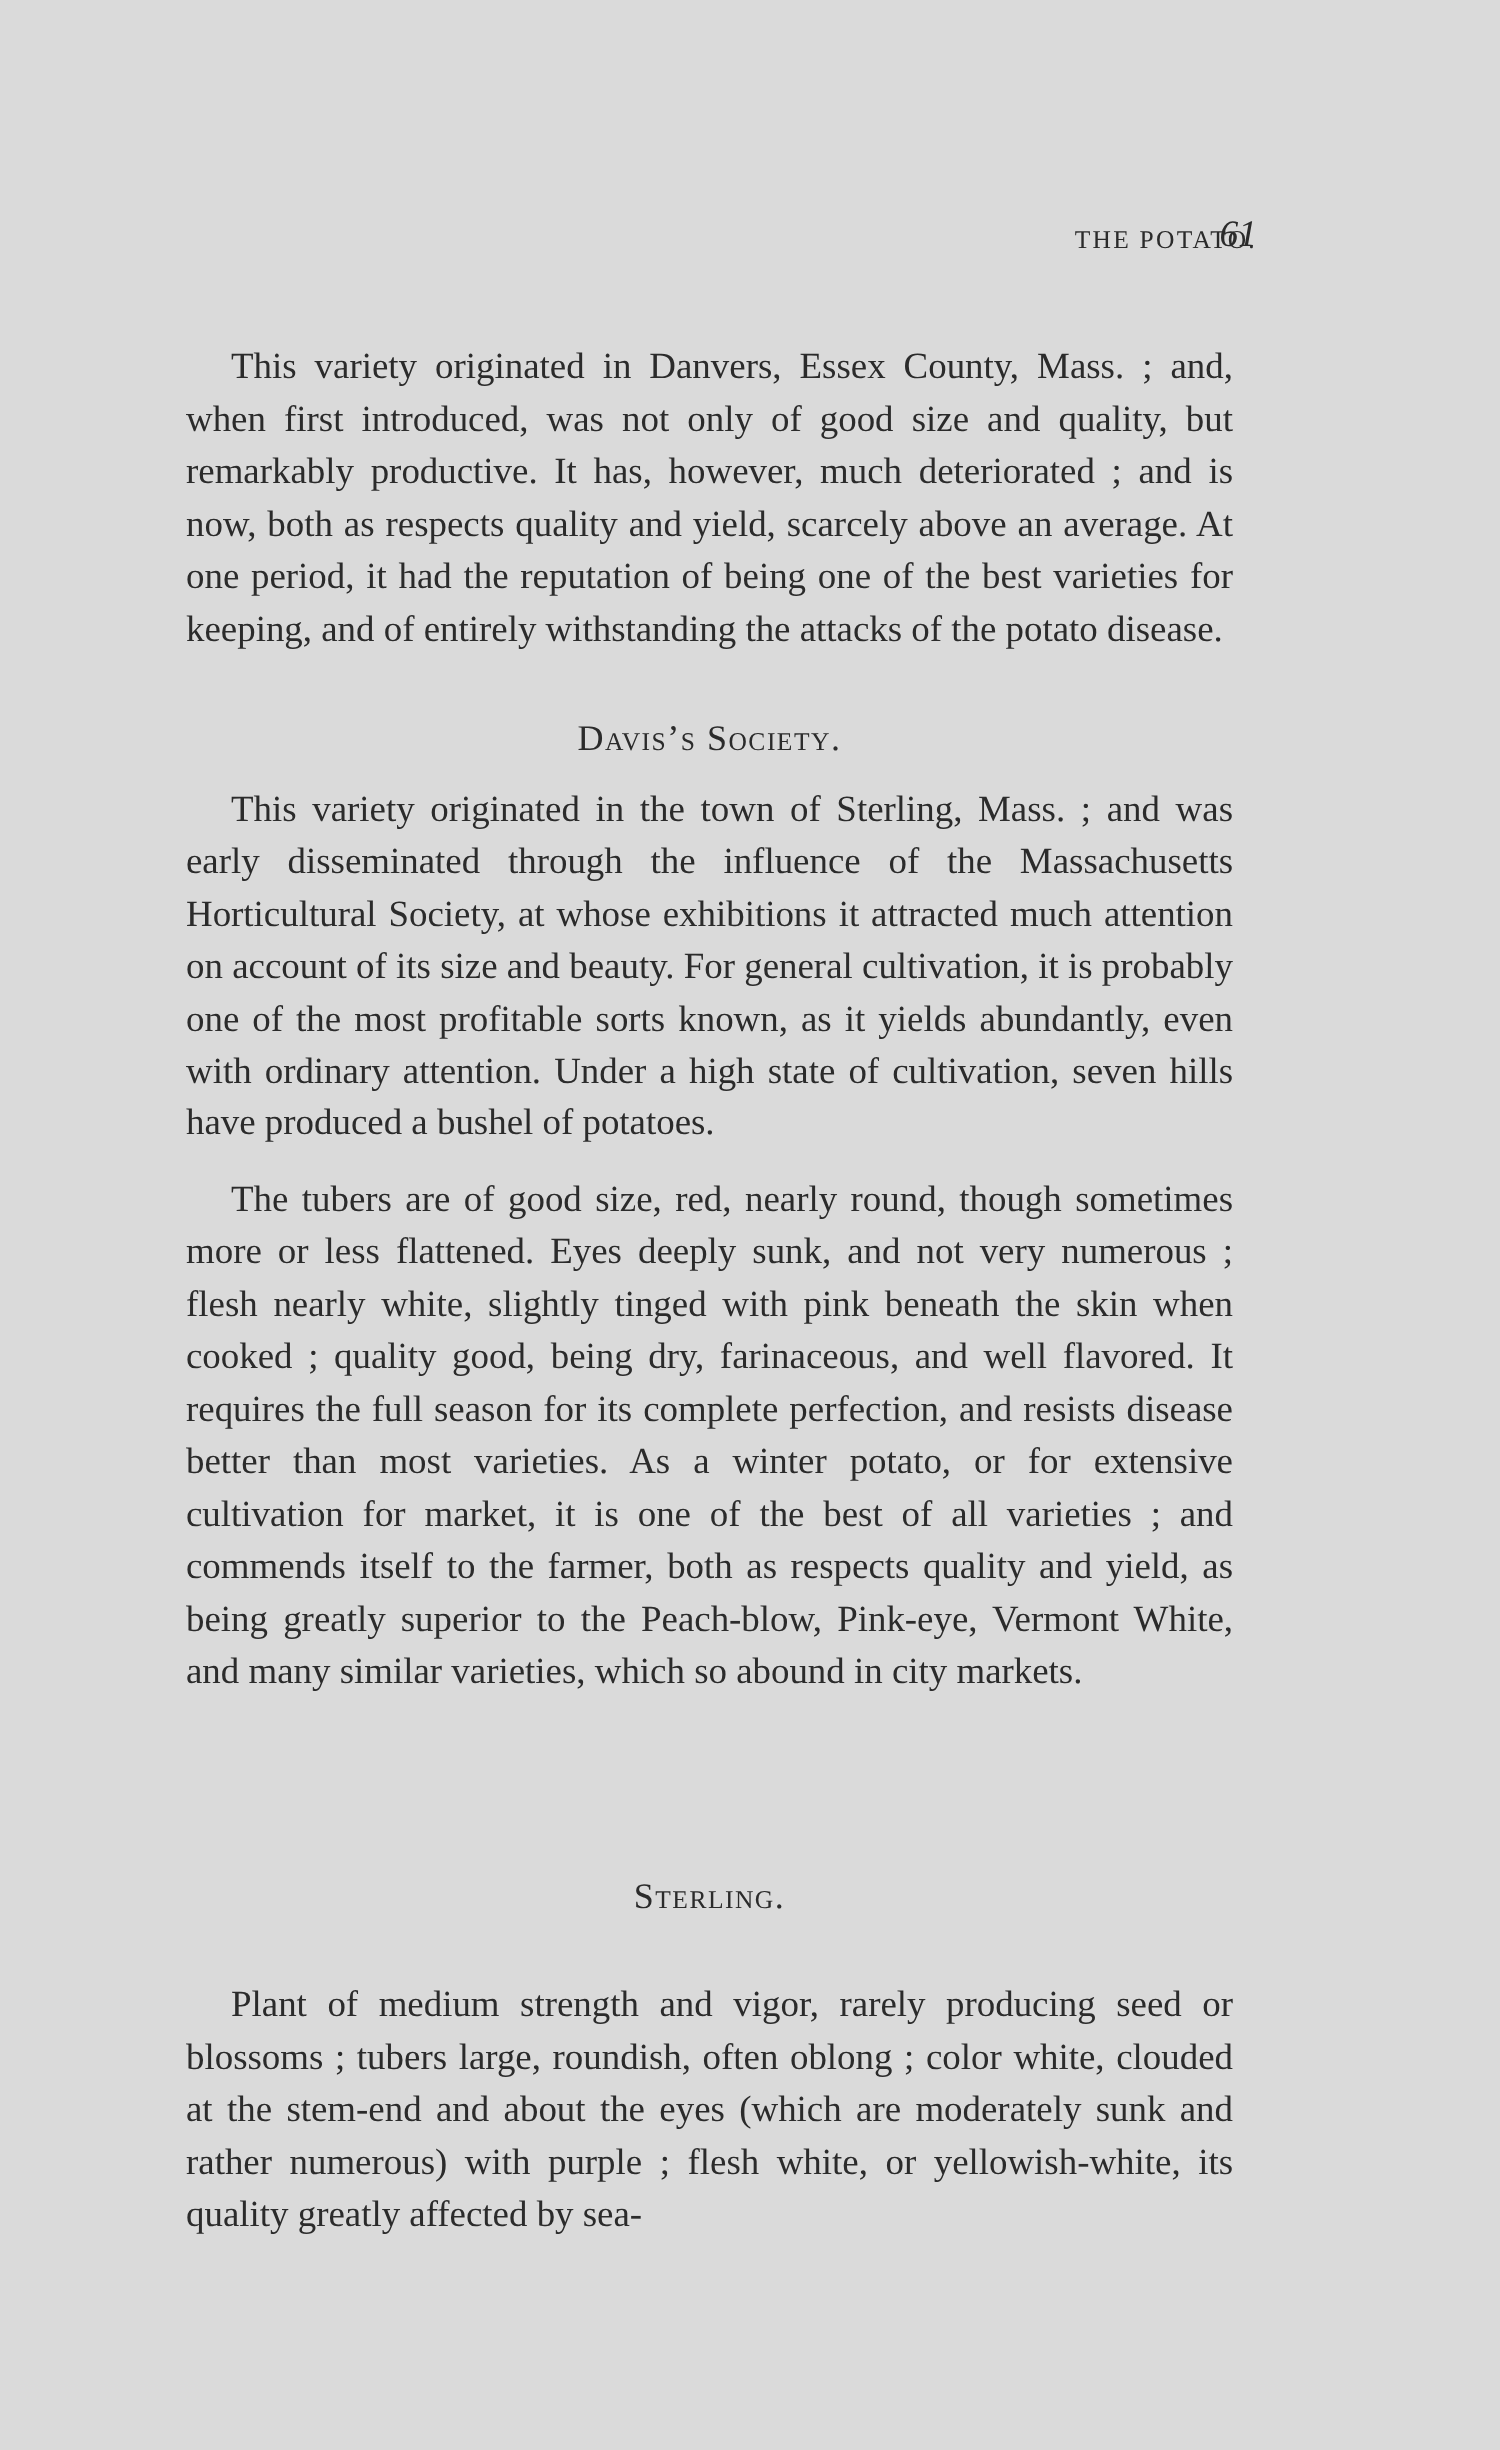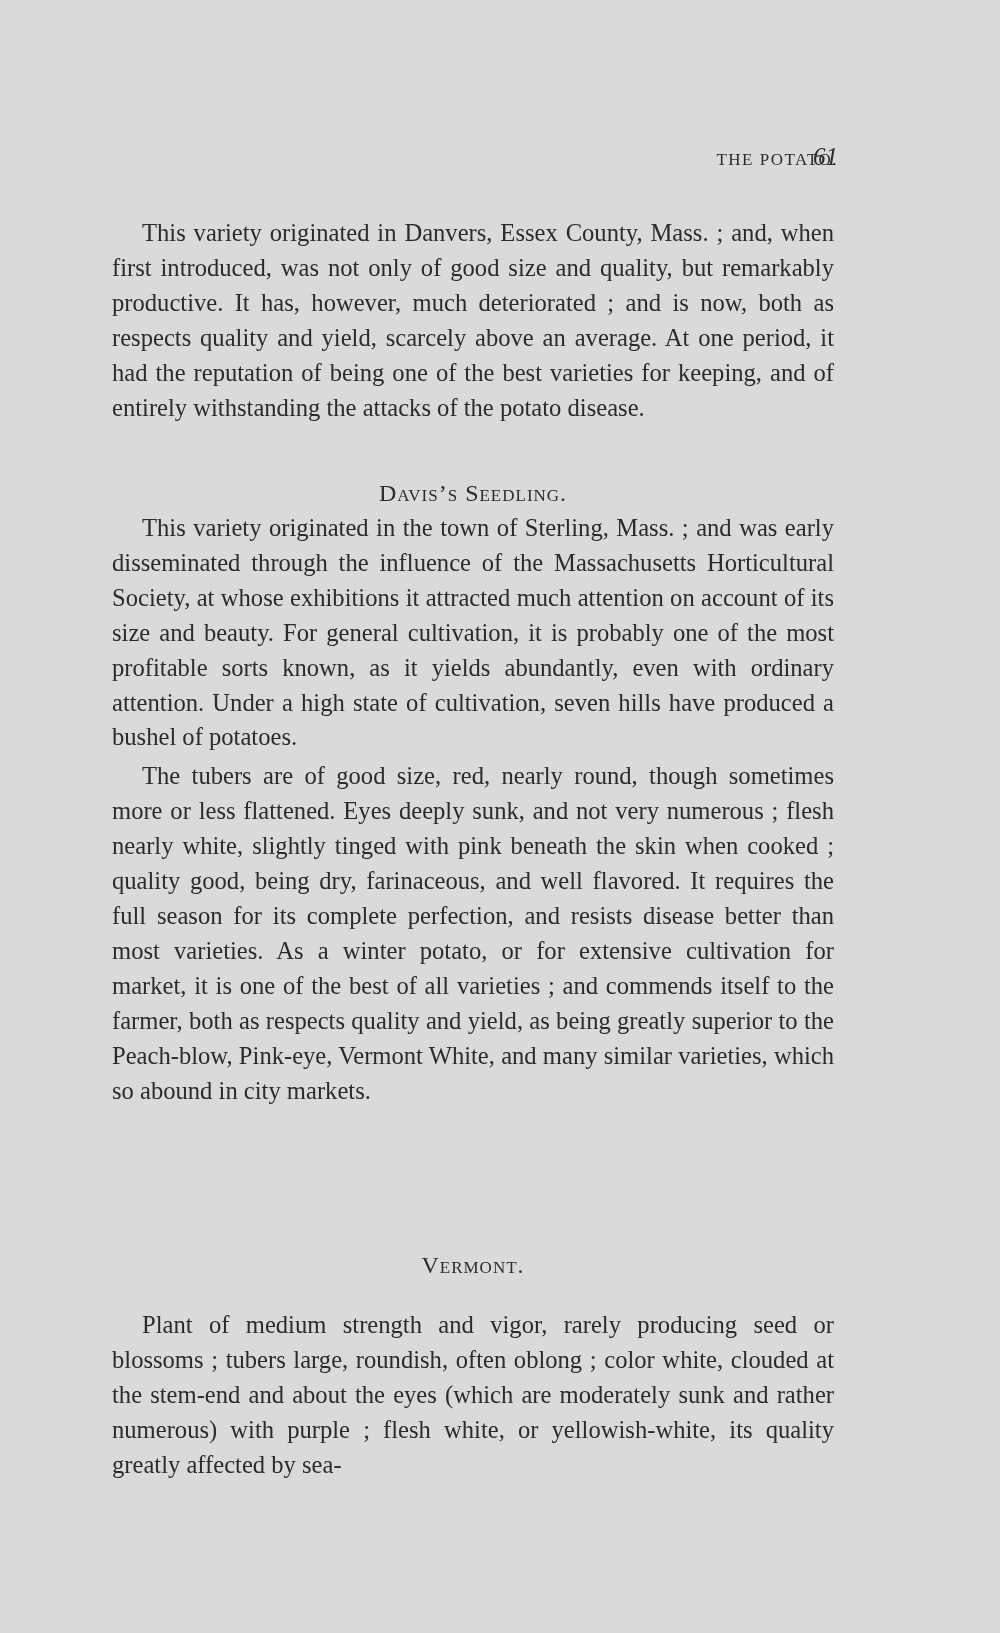--- a/index.html
+++ b/index.html
@@ -47,21 +47,21 @@
     .text-block {
       position: absolute;
       left: 0;
       width: 730px;
       font-size: 24.6px;
       line-height: 34.9px;
       text-align: justify;
       hyphens: manual;
     }
     .text-block p {
-      margin: 4px;
+      margin: 16px;
       text-indent: 30px;
     }
     .heading {
       position: absolute;
       left: 0;
       width: 730px;
       text-align: center;
       font-size: 24px;
       font-variant: small-caps;
       letter-spacing: 1px;
@@ -79,26 +79,26 @@
 
   <div class="running-head">
     <span class="running-title">THE POTATO.</span>
     <span class="page-number">61</span>
   </div>
 
   <div class="text-block" id="block1">
     <p>This variety originated in Danvers, Essex County, Mass. ; and, when first introduced, was not only of good size and quality, but remarkably productive.  It has, however, much deteriorated ; and is now, both as respects quality and yield, scarcely above an average.  At one period, it had the reputation of being one of the best varieties for keeping, and of entirely withstanding the attacks of the potato disease.</p>
   </div>
 
-  <div class="heading" id="heading1">Davis’s Seedling.</div>
+  <div class="heading" id="heading1">Davis’s Society.</div>
 
   <div class="text-block" id="block2">
     <p>This variety originated in the town of Sterling, Mass. ; and was early disseminated through the influence of the Massachusetts Horticultural Society, at whose exhibitions it attracted much attention on account of its size and beauty.  For general cultivation, it is probably one of the most profitable sorts known, as it yields abundantly, even with ordinary attention.  Under a high state of cultivation, seven hills have produced a bushel of potatoes.</p>
     <p>The tubers are of good size, red, nearly round, though sometimes more or less flattened.  Eyes deeply sunk, and not very numerous ; flesh nearly white, slightly tinged with pink beneath the skin when cooked ; quality good, being dry, farinaceous, and well flavored.  It requires the full season for its complete perfection, and resists disease better than most varieties.  As a winter potato, or for extensive cultivation for market, it is one of the best of all varieties ; and commends itself to the farmer, both as respects quality and yield, as being greatly superior to the Peach-blow, Pink-eye, Vermont White, and many similar varieties, which so abound in city markets.</p>
   </div>
 
-  <div class="heading" id="heading2">Vermont.</div>
+  <div class="heading" id="heading2">Sterling.</div>
 
   <div class="text-block" id="block3">
     <p>Plant of medium strength and vigor, rarely producing seed or blossoms ;  tubers large, roundish, often oblong ;  color white, clouded at the stem-end and about the eyes (which are moderately sunk and rather numerous) with purple ;  flesh white, or yellowish-white, its quality greatly affected by sea-</p>
   </div>
 
 </div>
 
 </body></html>

